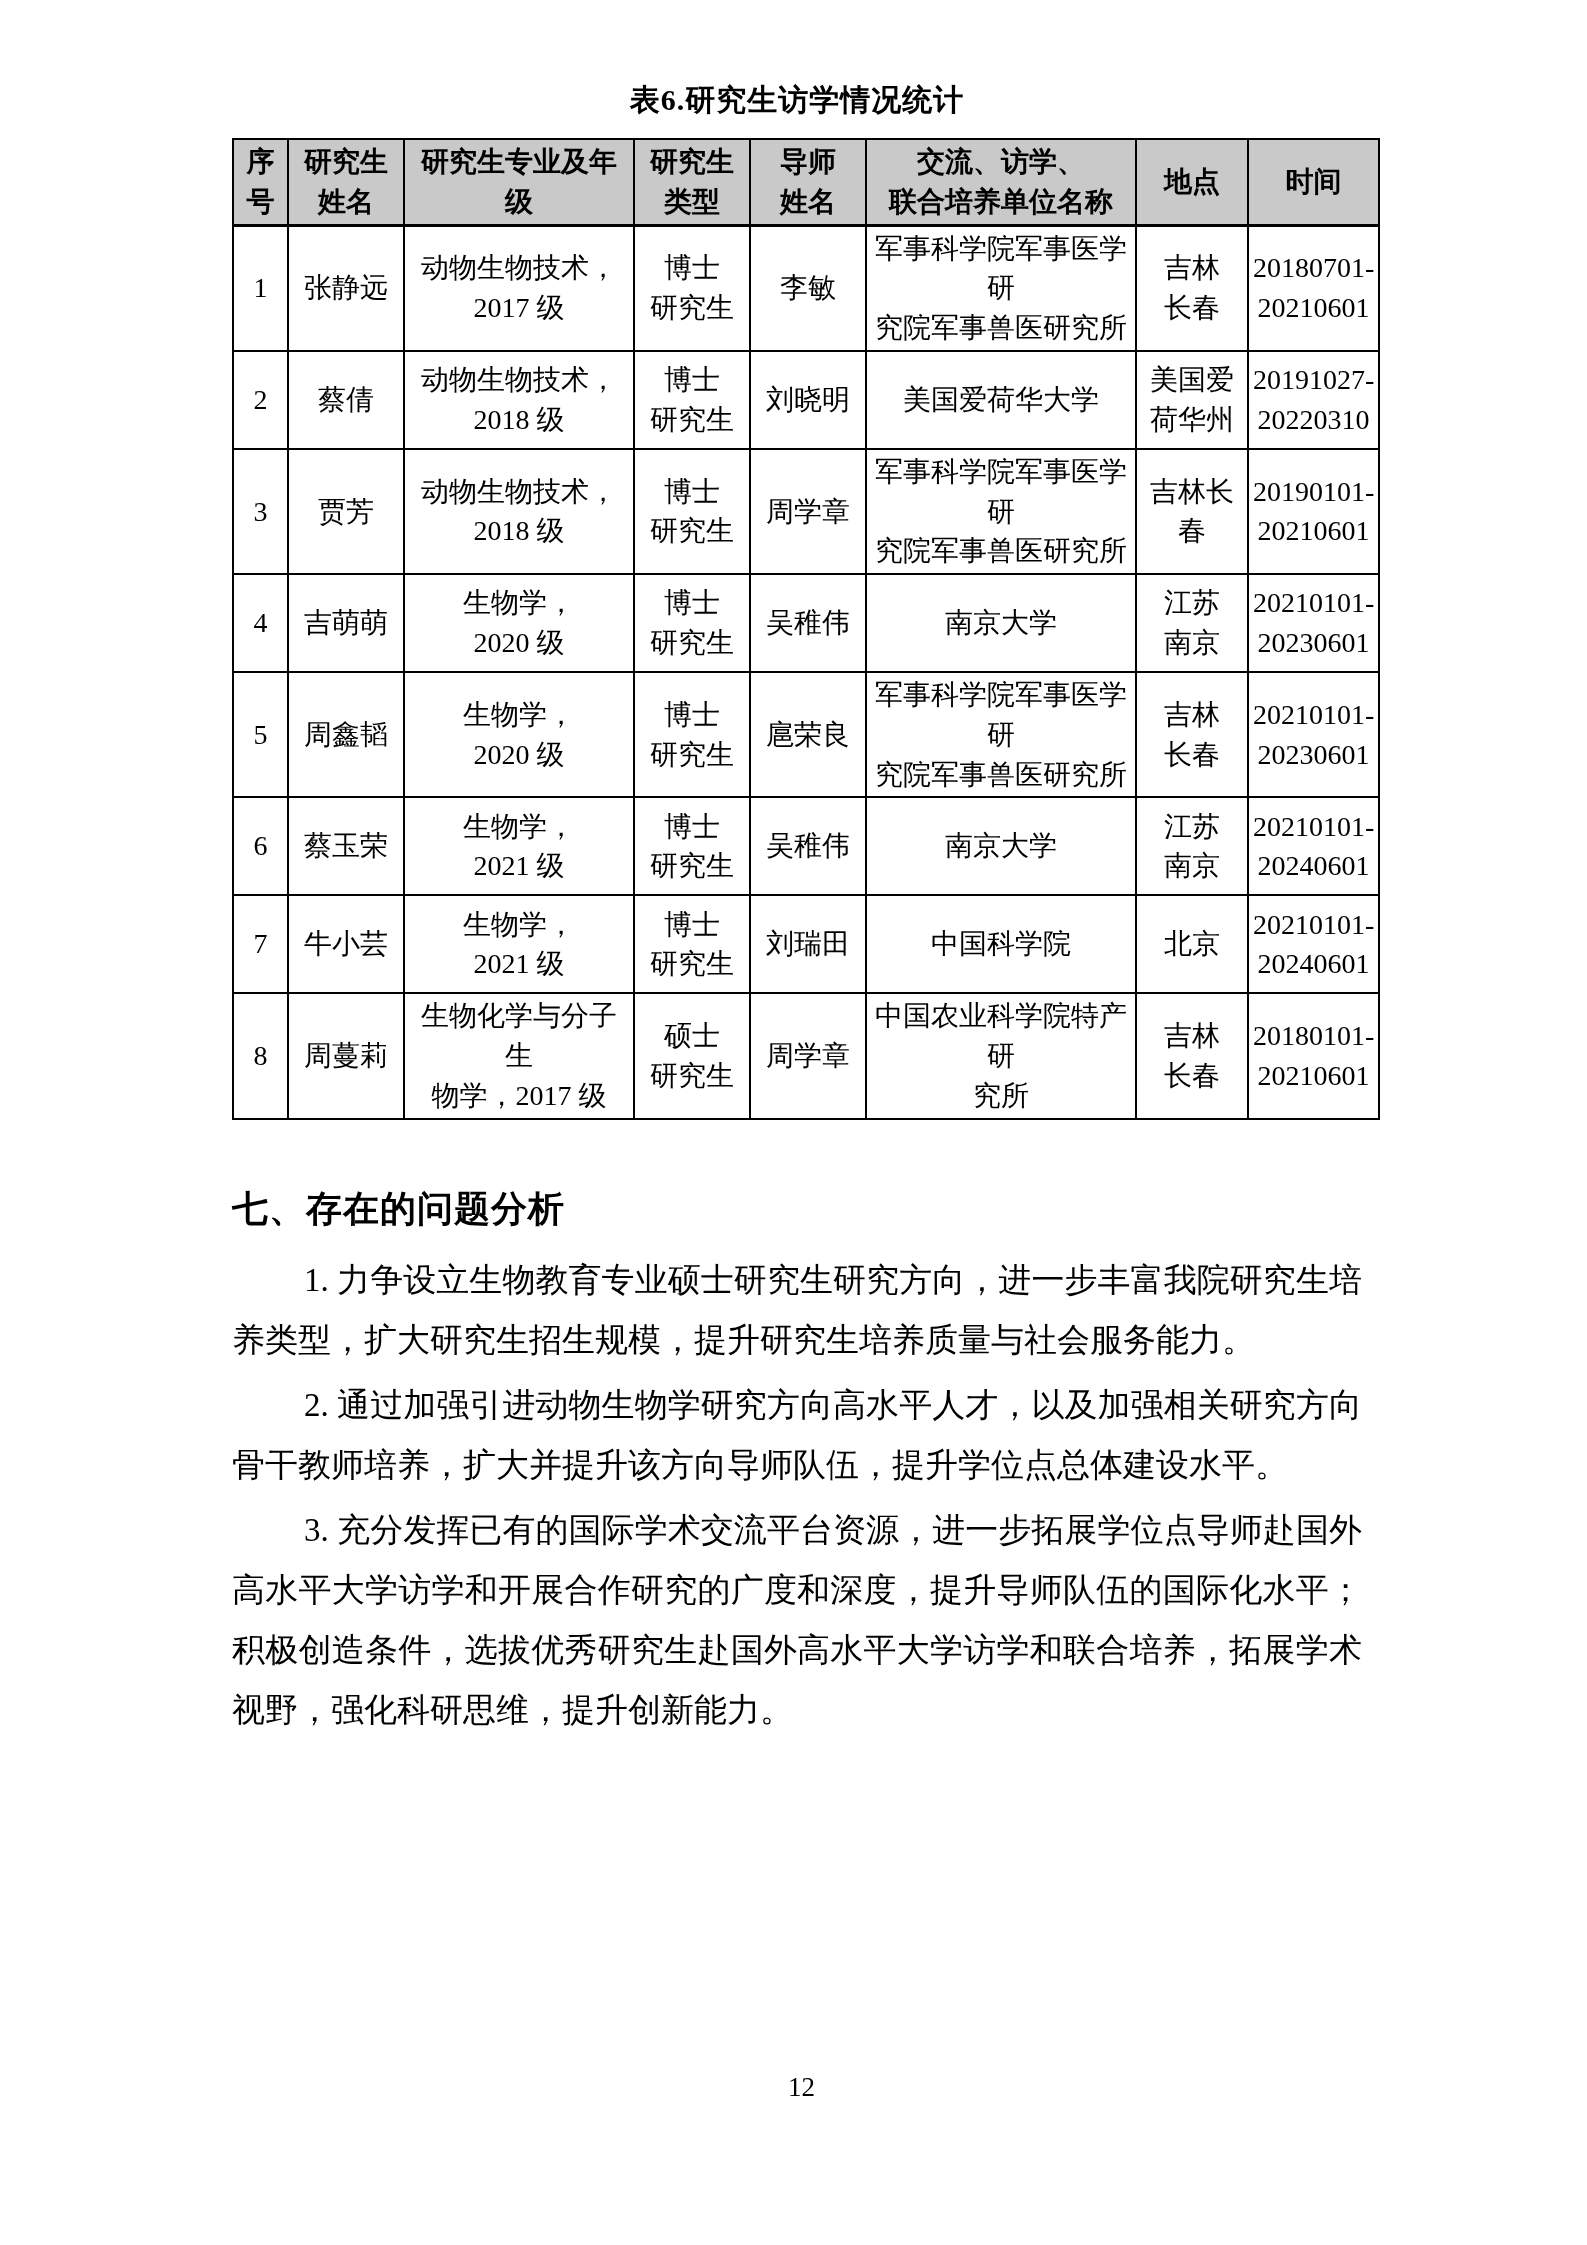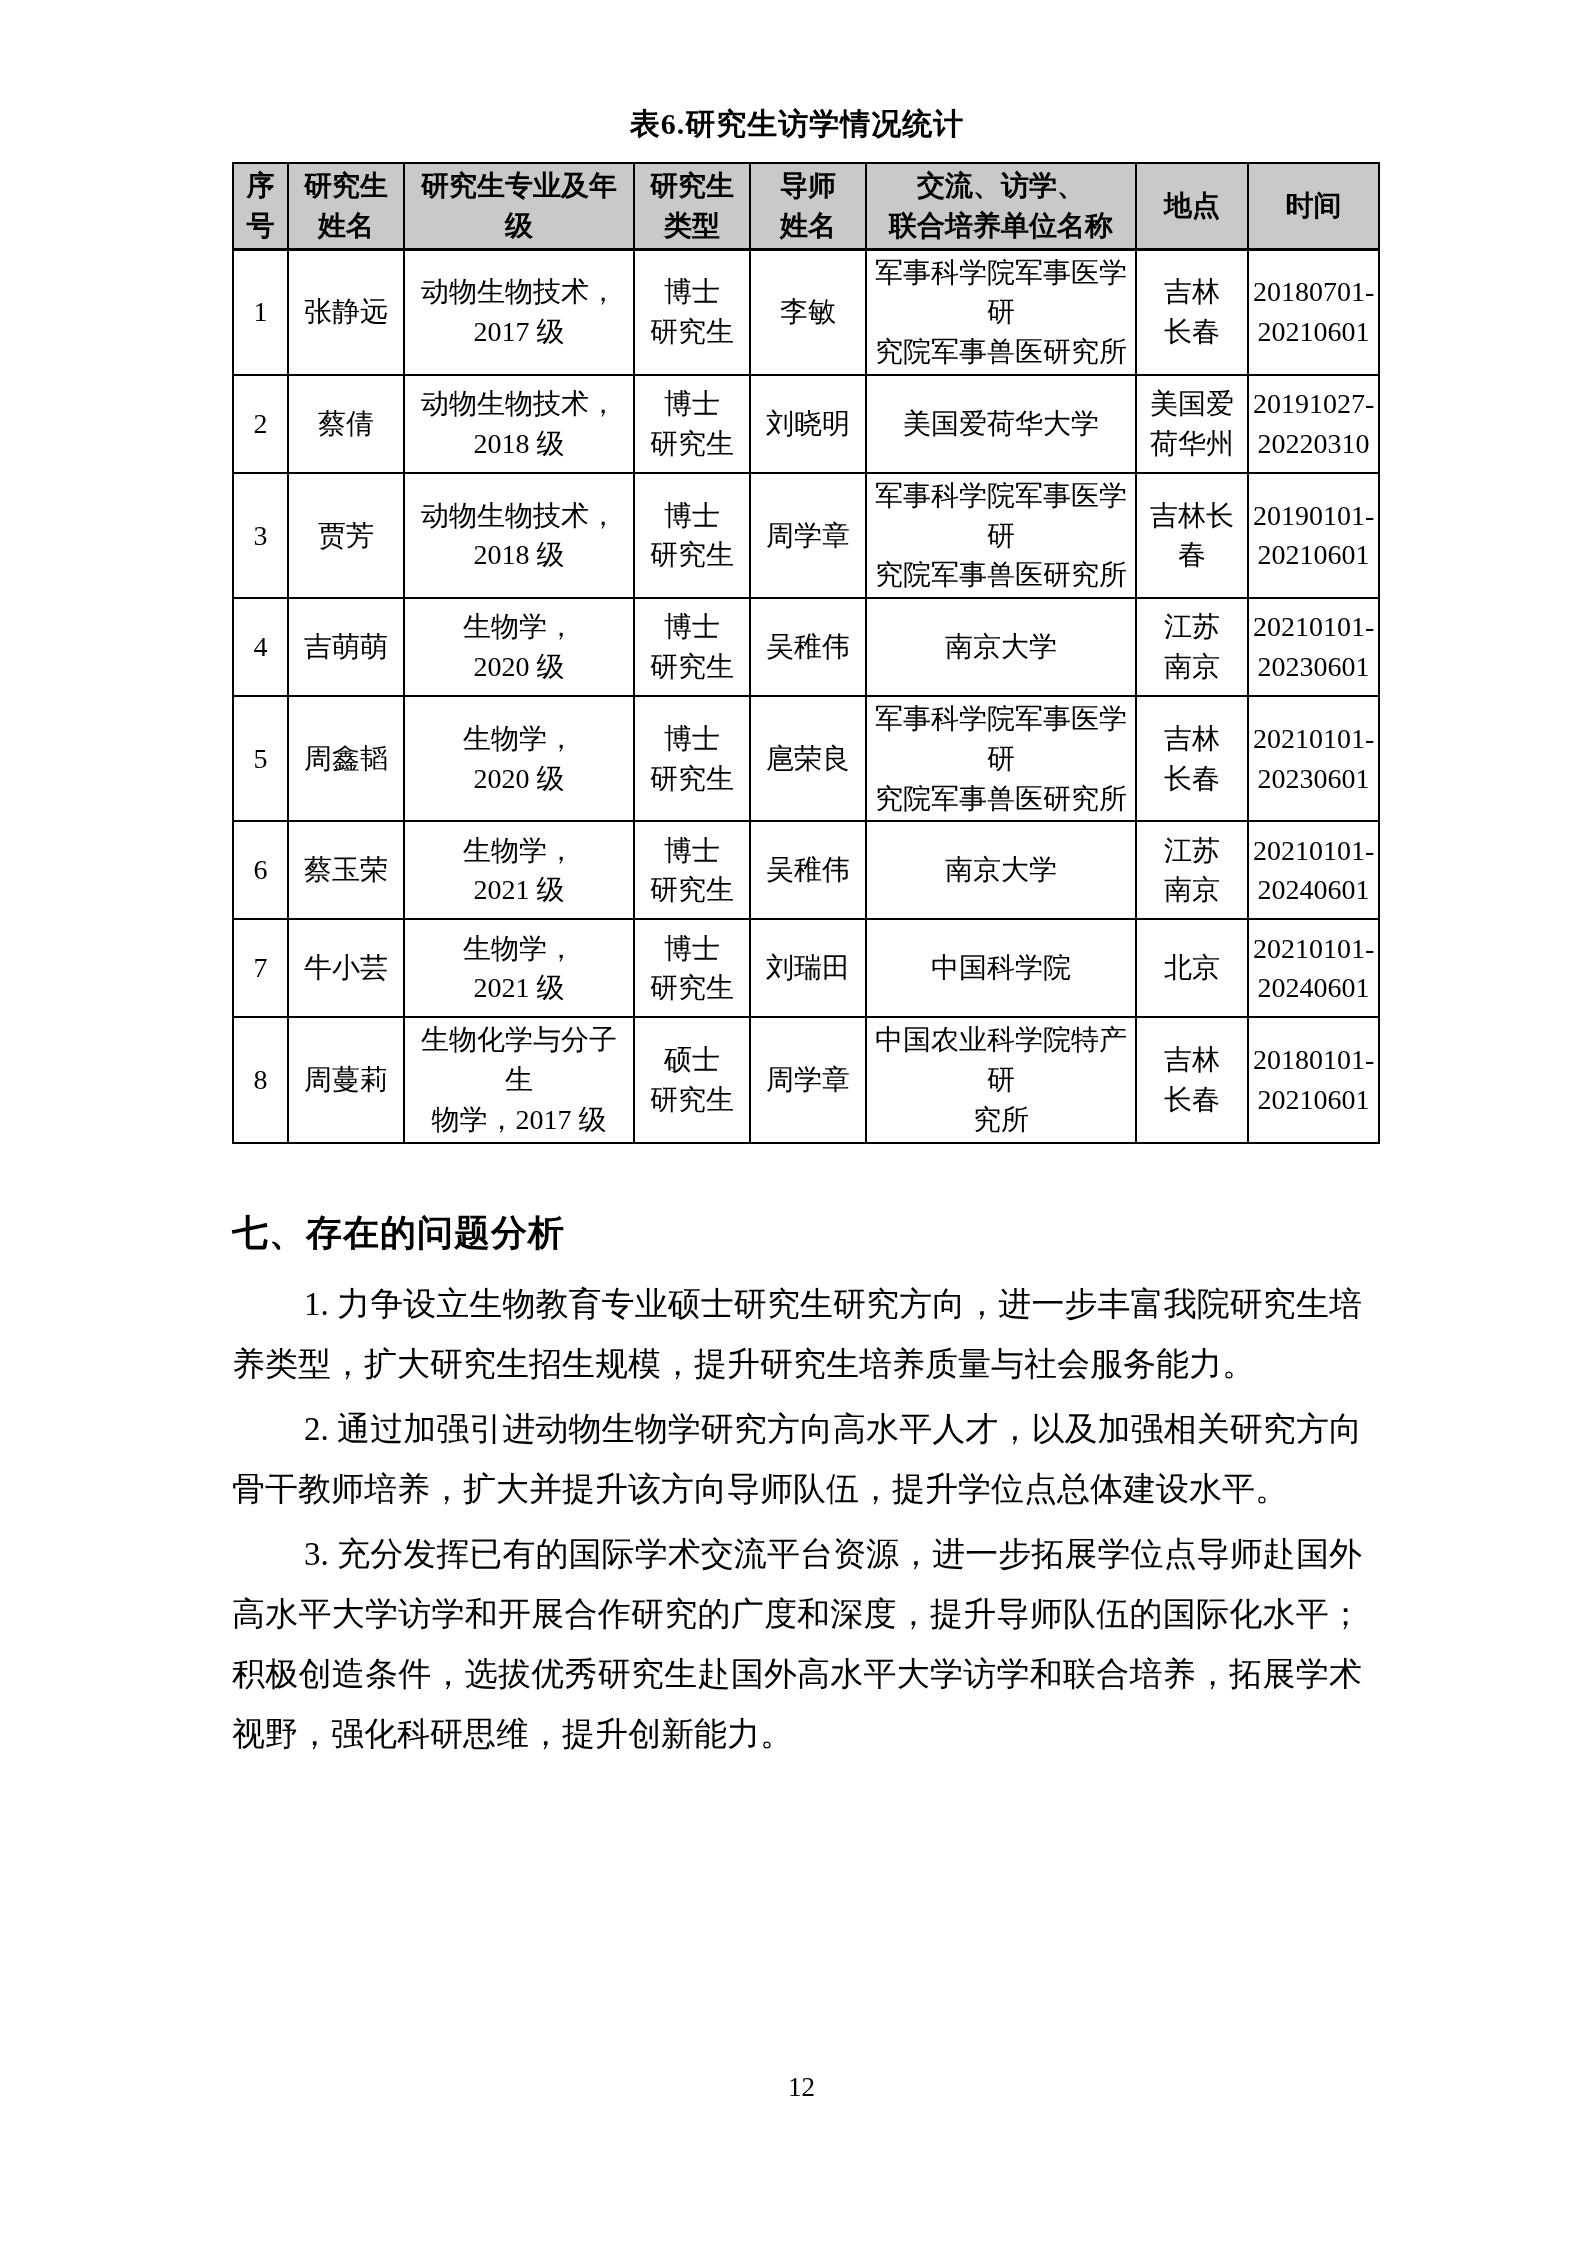--- a/index.html
+++ b/index.html
@@ -6,21 +6,21 @@
   body {
     width:1587px; height:2245px;
     font-family:"Liberation Serif","DejaVu Serif",serif;
     color:#000000;
     position:relative;
   }
   .page { position:absolute; left:0; top:0; width:1587px; height:2245px; background:#ffffff; }
   .content { position:absolute; left:232px; top:0; width:1130px; }
 
   .table-title {
-    margin-top:104px;
+    margin-top:80px;
     text-align:center;
     font-size:30px;
     font-weight:bold;
     letter-spacing:1px;
   }
 
   table.visit-table {
     margin-top:17px;
     width:1130px;
     border-collapse:collapse;

